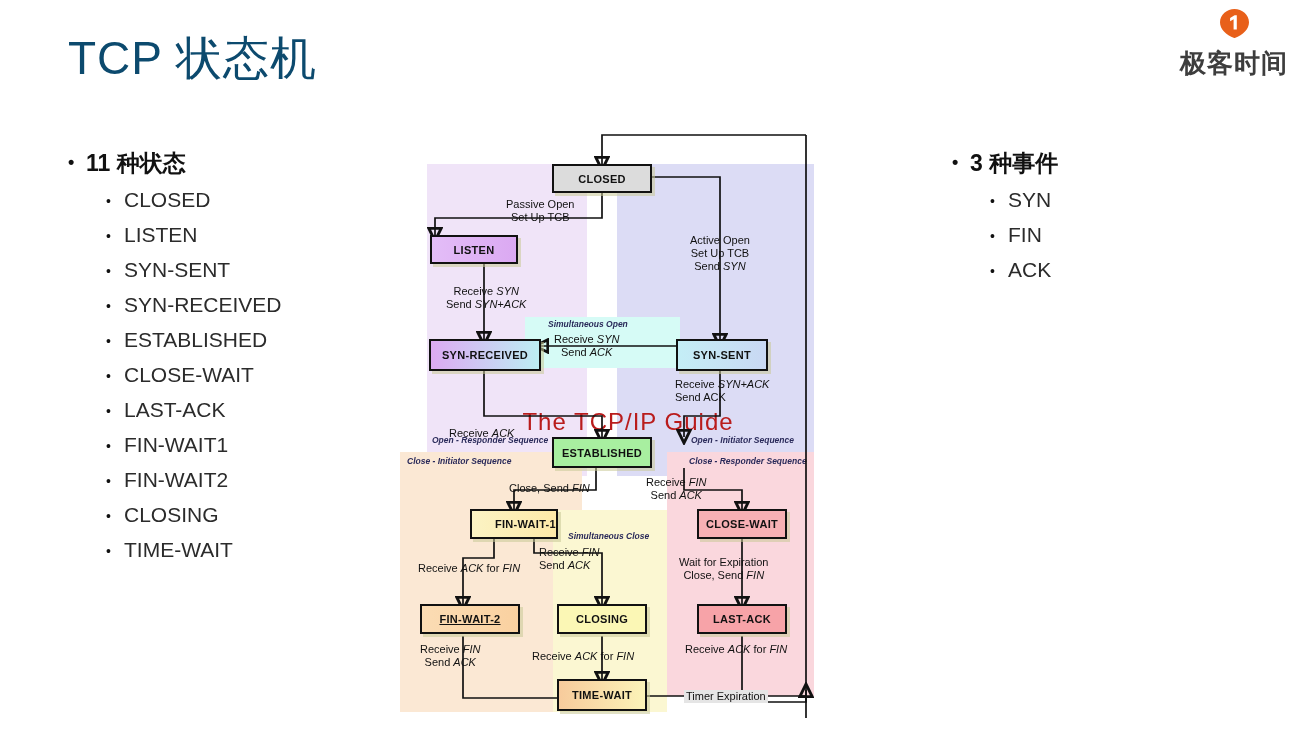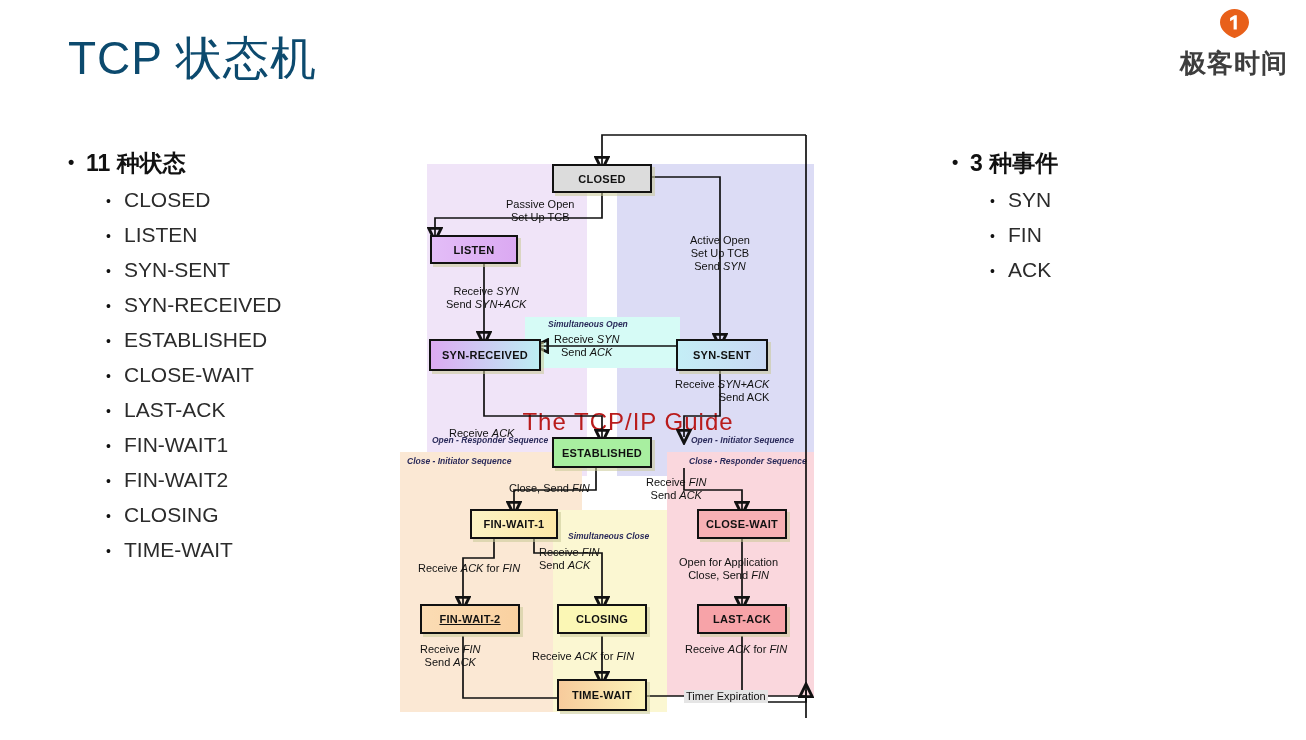--- a/index.html
+++ b/index.html
@@ -212,21 +212,21 @@
   </div>
 
   <div class="node" style="left:280px;top:211px;width:92px;height:32px;background:linear-gradient(90deg,#c4eef6,#c9d8f3);">
     <span>SYN-SENT</span>
   </div>
 
   <div class="node" style="left:156px;top:309px;width:100px;height:31px;background:#a8efa0;">
     <span>ESTABLISHED</span>
   </div>
 
-  <div class="node" style="left:74px;top:381px;width:88px;height:30px;background:linear-gradient(90deg,#fbf3c4,#fde9a8);">
+  <div class="node" style="left:74px;top:381px;width:88px;height:30px;background:linear-gradient(90deg,#fbf3c4,#fde9a8);justify-content:flex-end;">
     <span>FIN-WAIT-1</span>
   </div>
 
   <div class="node" style="left:301px;top:381px;width:90px;height:30px;background:#f7b0b4;">
     <span>CLOSE-WAIT</span>
   </div>
 
   <div class="node" style="left:24px;top:476px;width:100px;height:30px;background:linear-gradient(90deg,#fbdcb4,#fad1a0);text-decoration:underline;">
     <span>FIN-WAIT-2</span>
   </div>
@@ -261,21 +261,21 @@
 
   <div class="edge-label" style="left:158px;top:205px;text-align:center;">
     <div>Receive <i>SYN</i></div>
     <div>Send <i>ACK</i></div>
   </div>
 
   <div class="edge-label" style="left:53px;top:251px;margin-top:48px;">
     <div>Receive <i>ACK</i></div>
   </div>
 
-  <div class="edge-label" style="left:279px;top:250px;text-align:right;">
+  <div class="edge-label" style="left:279px;top:250px;text-align:left;">
     <div>Receive <i>SYN+ACK</i></div>
     <div>Send ACK</div>
   </div>
 
   <div class="edge-label" style="left:113px;top:354px;">
     <div>Close, Send <i>FIN</i></div>
   </div>
 
   <div class="edge-label" style="left:250px;top:348px;text-align:center;">
     <div>Receive <i>FIN</i></div>
@@ -285,21 +285,21 @@
   <div class="edge-label" style="left:22px;top:434px;">
     <div>Receive <i>ACK</i> for <i>FIN</i></div>
   </div>
 
   <div class="edge-label" style="left:143px;top:418px;">
     <div>Receive <i>FIN</i></div>
     <div>Send <i>ACK</i></div>
   </div>
 
   <div class="edge-label" style="left:283px;top:428px;text-align:center;">
-    <div>Open for Application</div>
+    <div>Wait for Expiration</div>
     <div>Close, Send <i>FIN</i></div>
   </div>
 
   <div class="edge-label" style="left:24px;top:515px;text-align:center;">
     <div>Receive <i>FIN</i></div>
     <div>Send <i>ACK</i></div>
   </div>
 
   <div class="edge-label" style="left:136px;top:522px;">
     <div>Receive <i>ACK</i> for <i>FIN</i></div>

